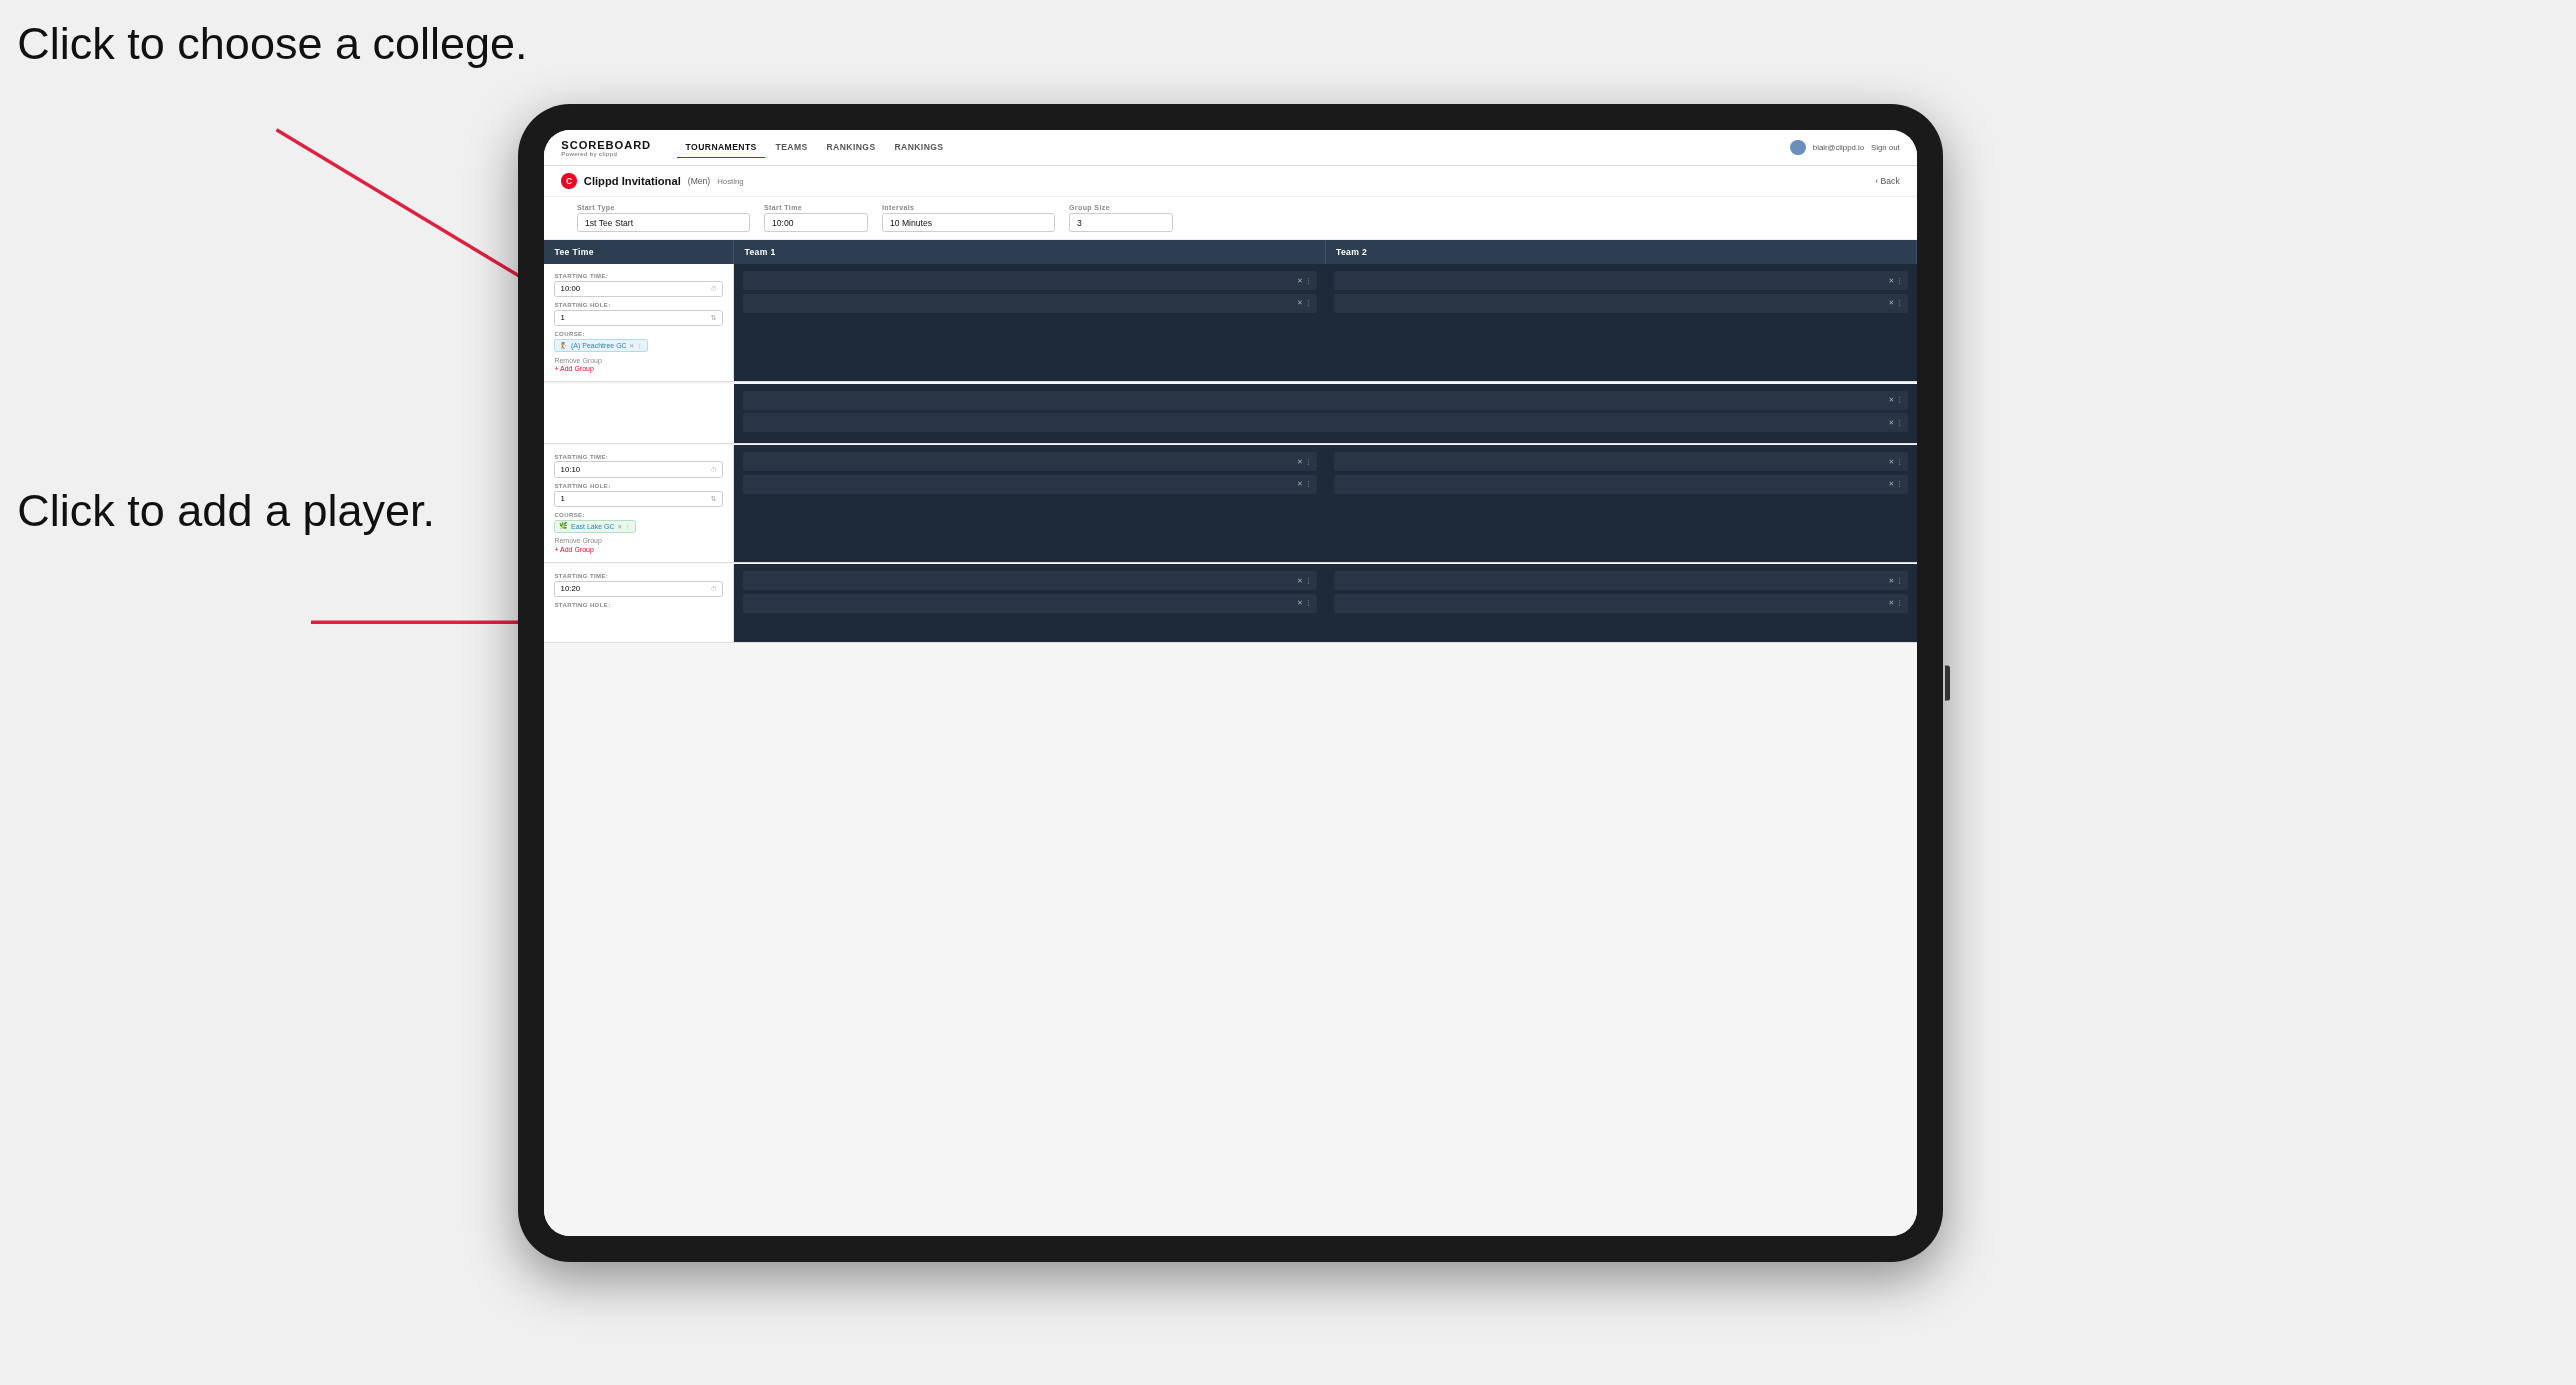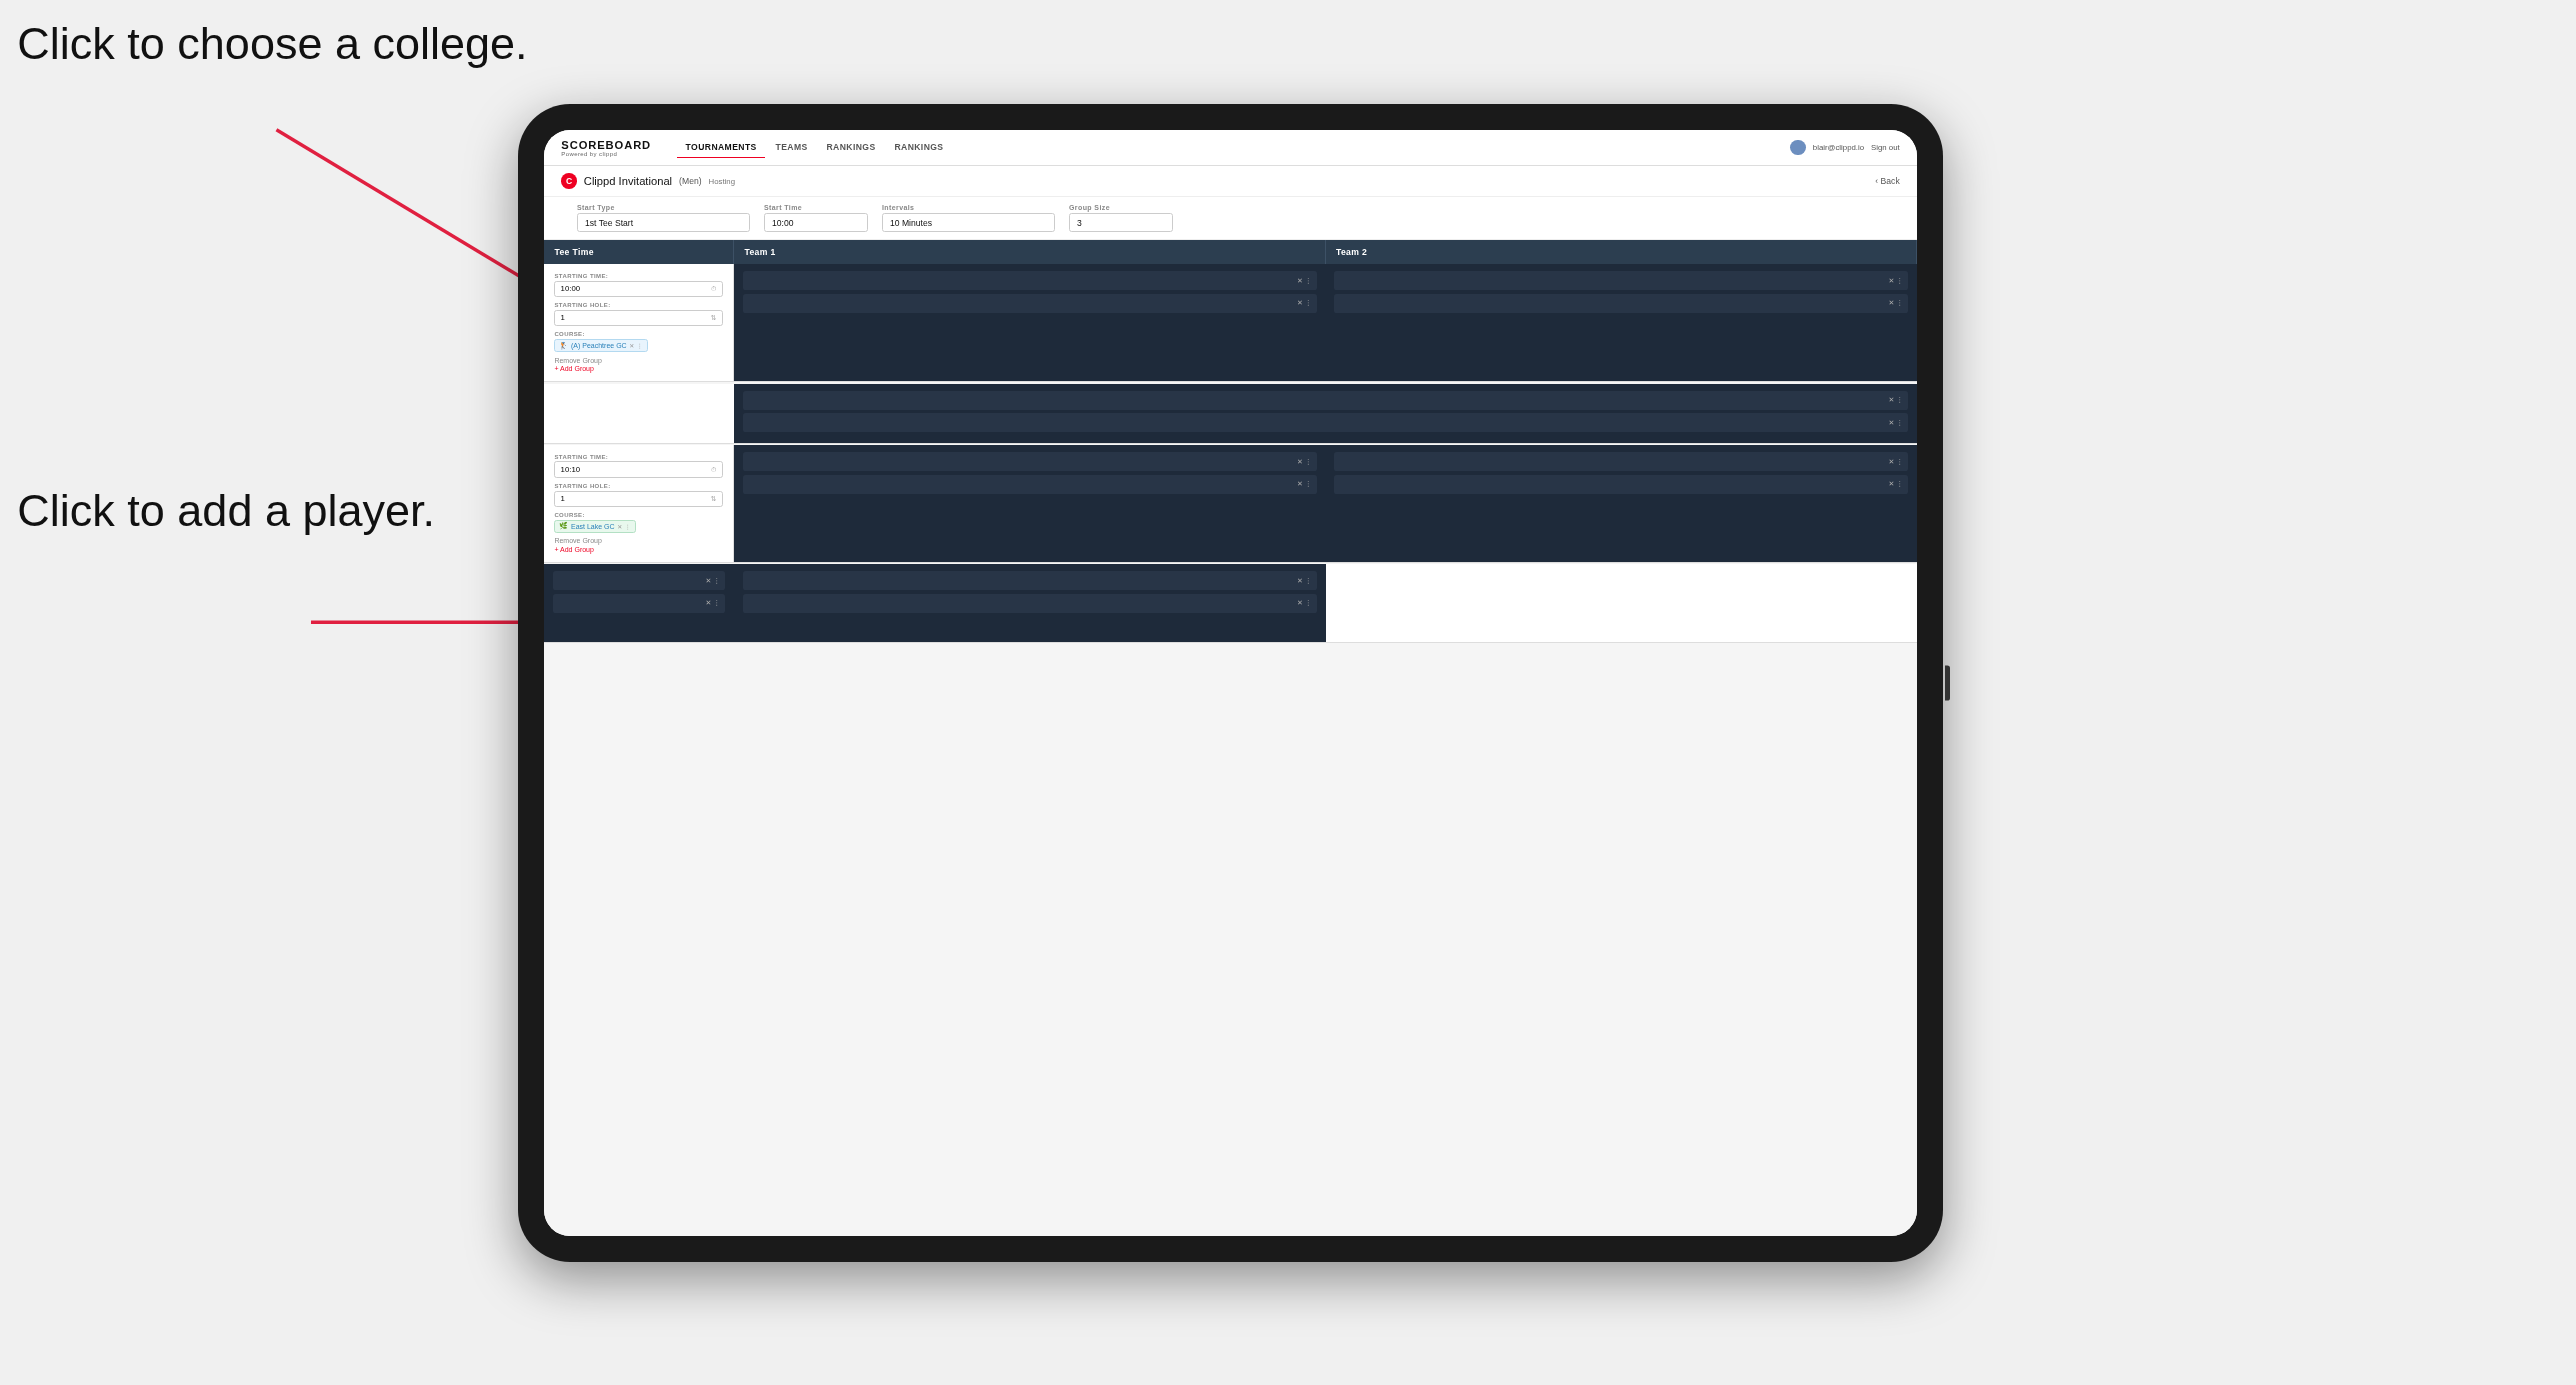--- a/index.html
+++ b/index.html
@@ -144,21 +144,21 @@
       display: flex;
       align-items: center;
       justify-content: center;
       color: #fff;
       font-size: 8.6px;
       font-weight: bold;
     }
 
     .page-title {
       font-size: 11.2px;
-      font-weight: 400;
+      font-weight: 700;
       color: #111;
     }
 
     .hosting-badge {
       font-size: 7.8px;
       color: #777;
     }
 
     .back-btn {
       font-size: 8.6px;
@@ -560,20 +560,28 @@
           <div class="empty-slot">
             <span style="color:#aaa;font-size:7px;">✕ ⋮</span>
           </div>
           <div class="empty-slot">
             <span style="color:#aaa;font-size:7px;">✕ ⋮</span>
           </div>
         </div>
       </div>
 
       <div class="schedule-row" style="margin-top:1.7px;">
+        <div class="tee-settings">
+          <div class="field-label">STARTING TIME:</div>
+          <div class="field-input">
+            <span>10:20</span>
+            <span class="clock-icon">⏱</span>
+          </div>
+          <div class="field-label">STARTING HOLE:</div>
+        </div>
 
         <div class="team-panel">
           <div class="empty-slot">
             <span style="color:#aaa;font-size:7px;">✕ ⋮</span>
           </div>
           <div class="empty-slot">
             <span style="color:#aaa;font-size:7px;">✕ ⋮</span>
           </div>
         </div>
 

